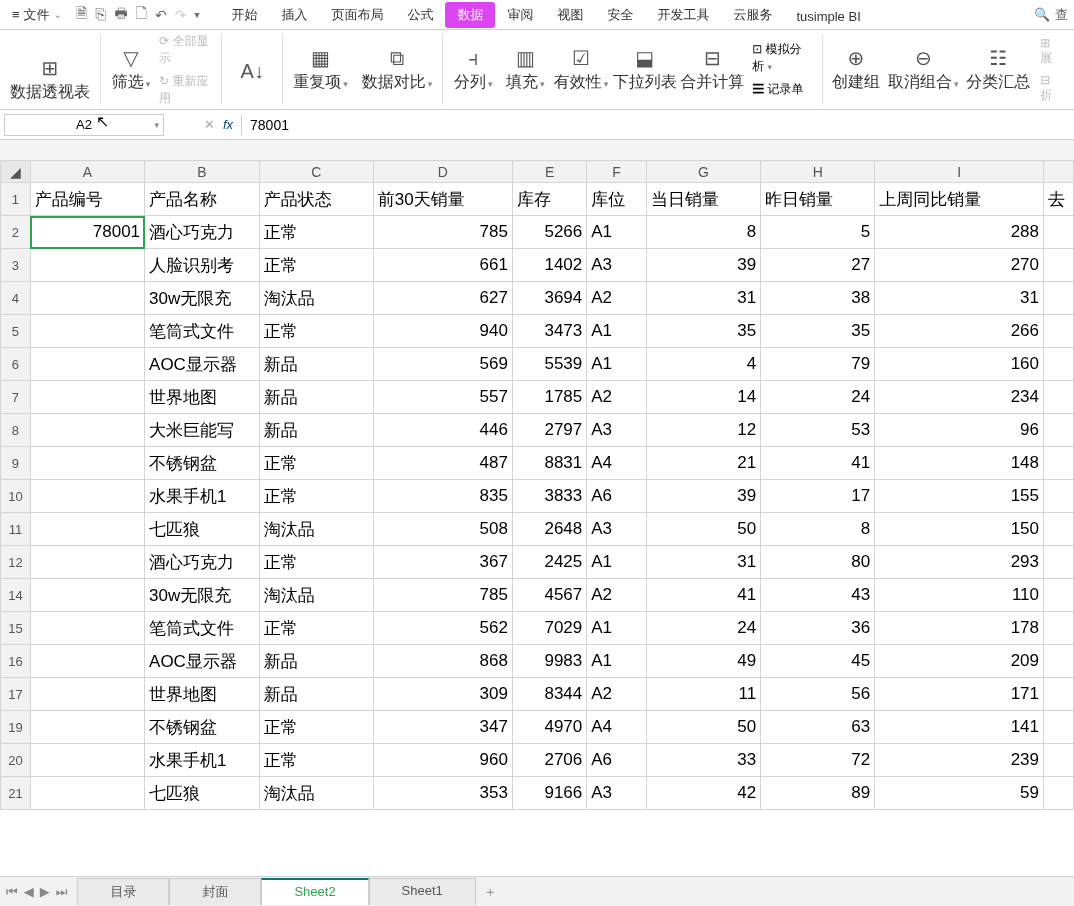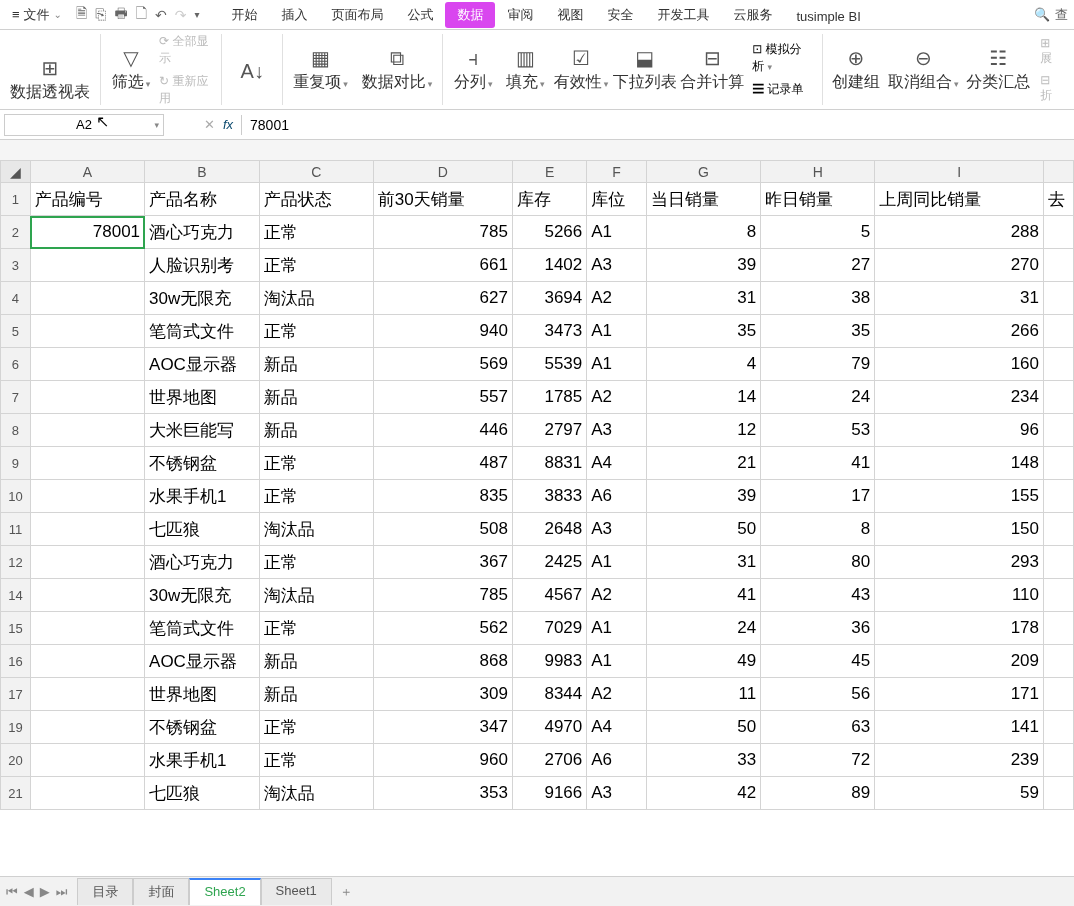--- a/index.html
+++ b/index.html
@@ -52,22 +52,22 @@
 .col-E { width: 75px; }
 .col-F { width: 60px; }
 .col-G { width: 115px; }
 .col-H { width: 115px; }
 .col-I { width: 170px; }
 .col-J { width: 30px; }
 
 
 .sheet-tabs { position: absolute; bottom: 0; left: 0; right: 0; height: 30px; background: #f2f2f2; border-top: 1px solid #d0d0d0; display: flex; align-items: center; padding: 0 6px; font-size: 13px; }
 .sheet-tabs .nav { display: flex; gap: 6px; color: #888; margin-right: 10px; }
-.sheet-tabs .stab { padding: 4px 14px; border: 1px solid #ccc; border-bottom: none; background: #eaeaea; cursor: pointer; color: #555; }
-.sheet-tabs .stab.active { background: #fff; color: #2ea44f; border-top: 2px solid #3b82f6; }
+.sheet-tabs .stab { padding: 4px 32px; border: 1px solid #ccc; border-bottom: none; background: #eaeaea; cursor: pointer; color: #555; }
+.sheet-tabs .stab.active { background: #fff; color: #2ea44f; border-top: 2px solid #0f766e; }
 .sheet-tabs .add { padding: 4px 8px; color: #888; cursor: pointer; }
 </style>
 </head>
 <body>
 
 <div class="menubar">
   <div class="file-btn">
     <span>≡</span>
     <span>文件</span>
     <span style="font-size:10px;color:#888">⌄</span>

